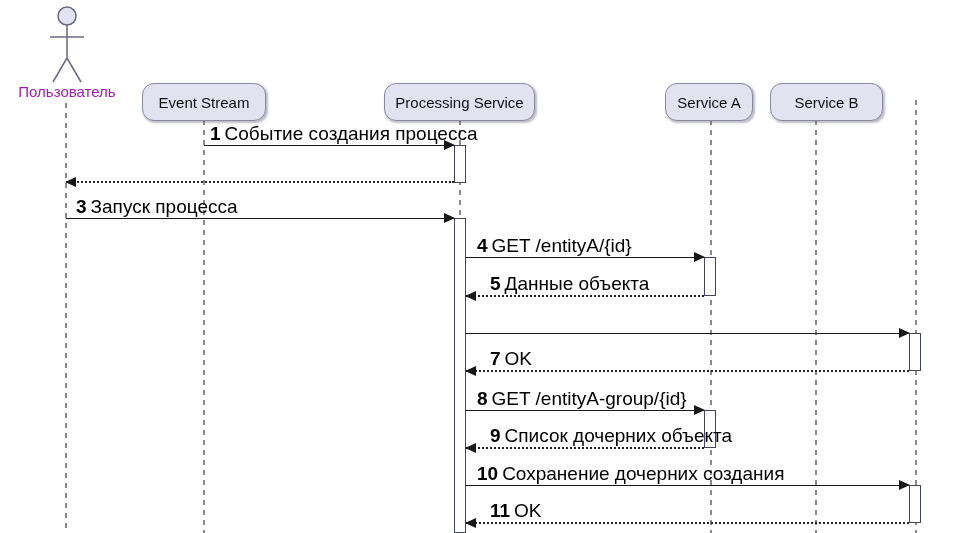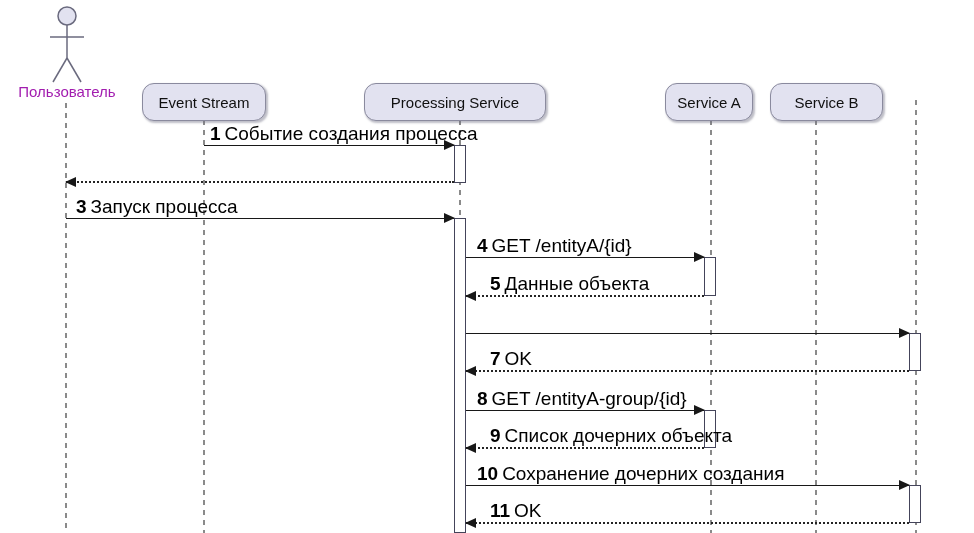--- a/index.html
+++ b/index.html
@@ -175,21 +175,21 @@
     <line x1="23" y1="21" x2="23" y2="54" stroke="#6a6a7e" stroke-width="1.5"></line>
     <line x1="6" y1="33" x2="40" y2="33" stroke="#6a6a7e" stroke-width="1.5"></line>
     <line x1="23" y1="54" x2="9" y2="78" stroke="#6a6a7e" stroke-width="1.5"></line>
     <line x1="23" y1="54" x2="37" y2="78" stroke="#6a6a7e" stroke-width="1.5"></line>
   </svg>
   <div class="actor-label">Пользователь</div>
 
   <div class="participant" style="left:142px; width:124px">
     <span>Event Stream</span>
   </div>
-  <div class="participant" style="left:364px; width:182px">
+  <div class="participant" style="left:384px; width:151px">
     <span>Processing Service</span>
   </div>
   <div class="participant" style="left:665px; width:88px">
     <span>Service A</span>
   </div>
   <div class="participant" style="left:770px; width:113px">
     <span>Service B</span>
   </div>
 
 </div>

